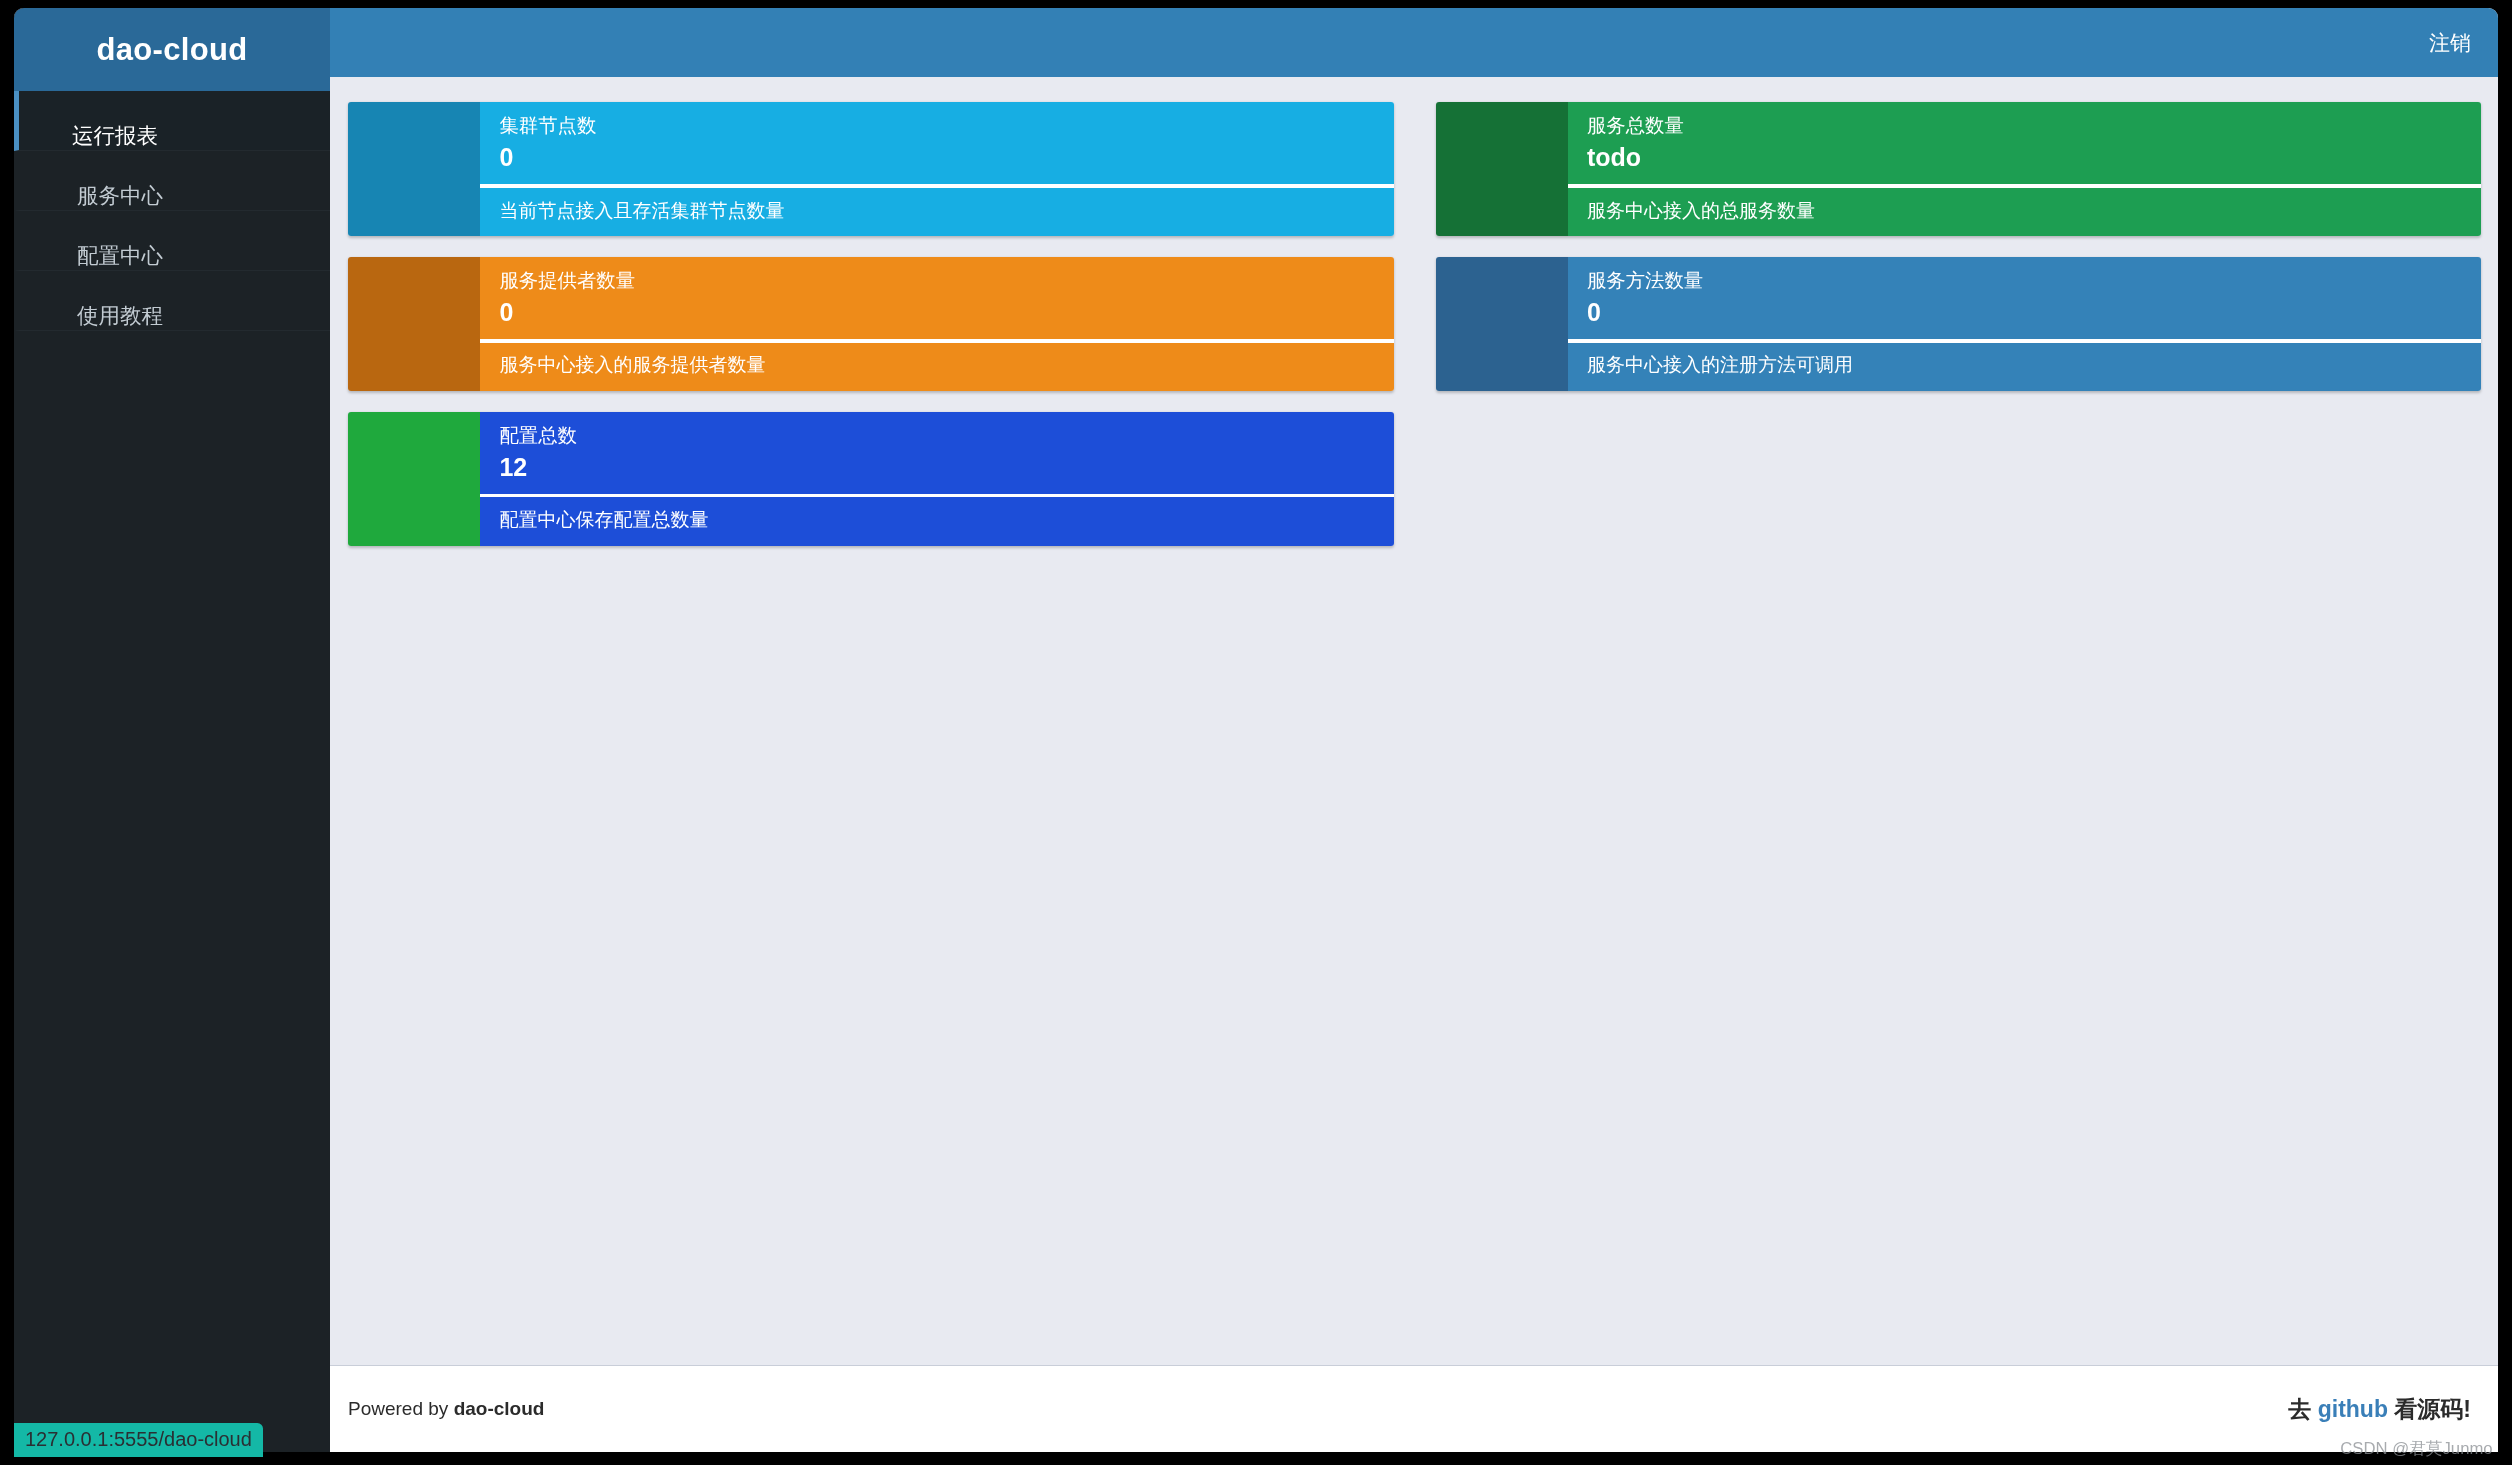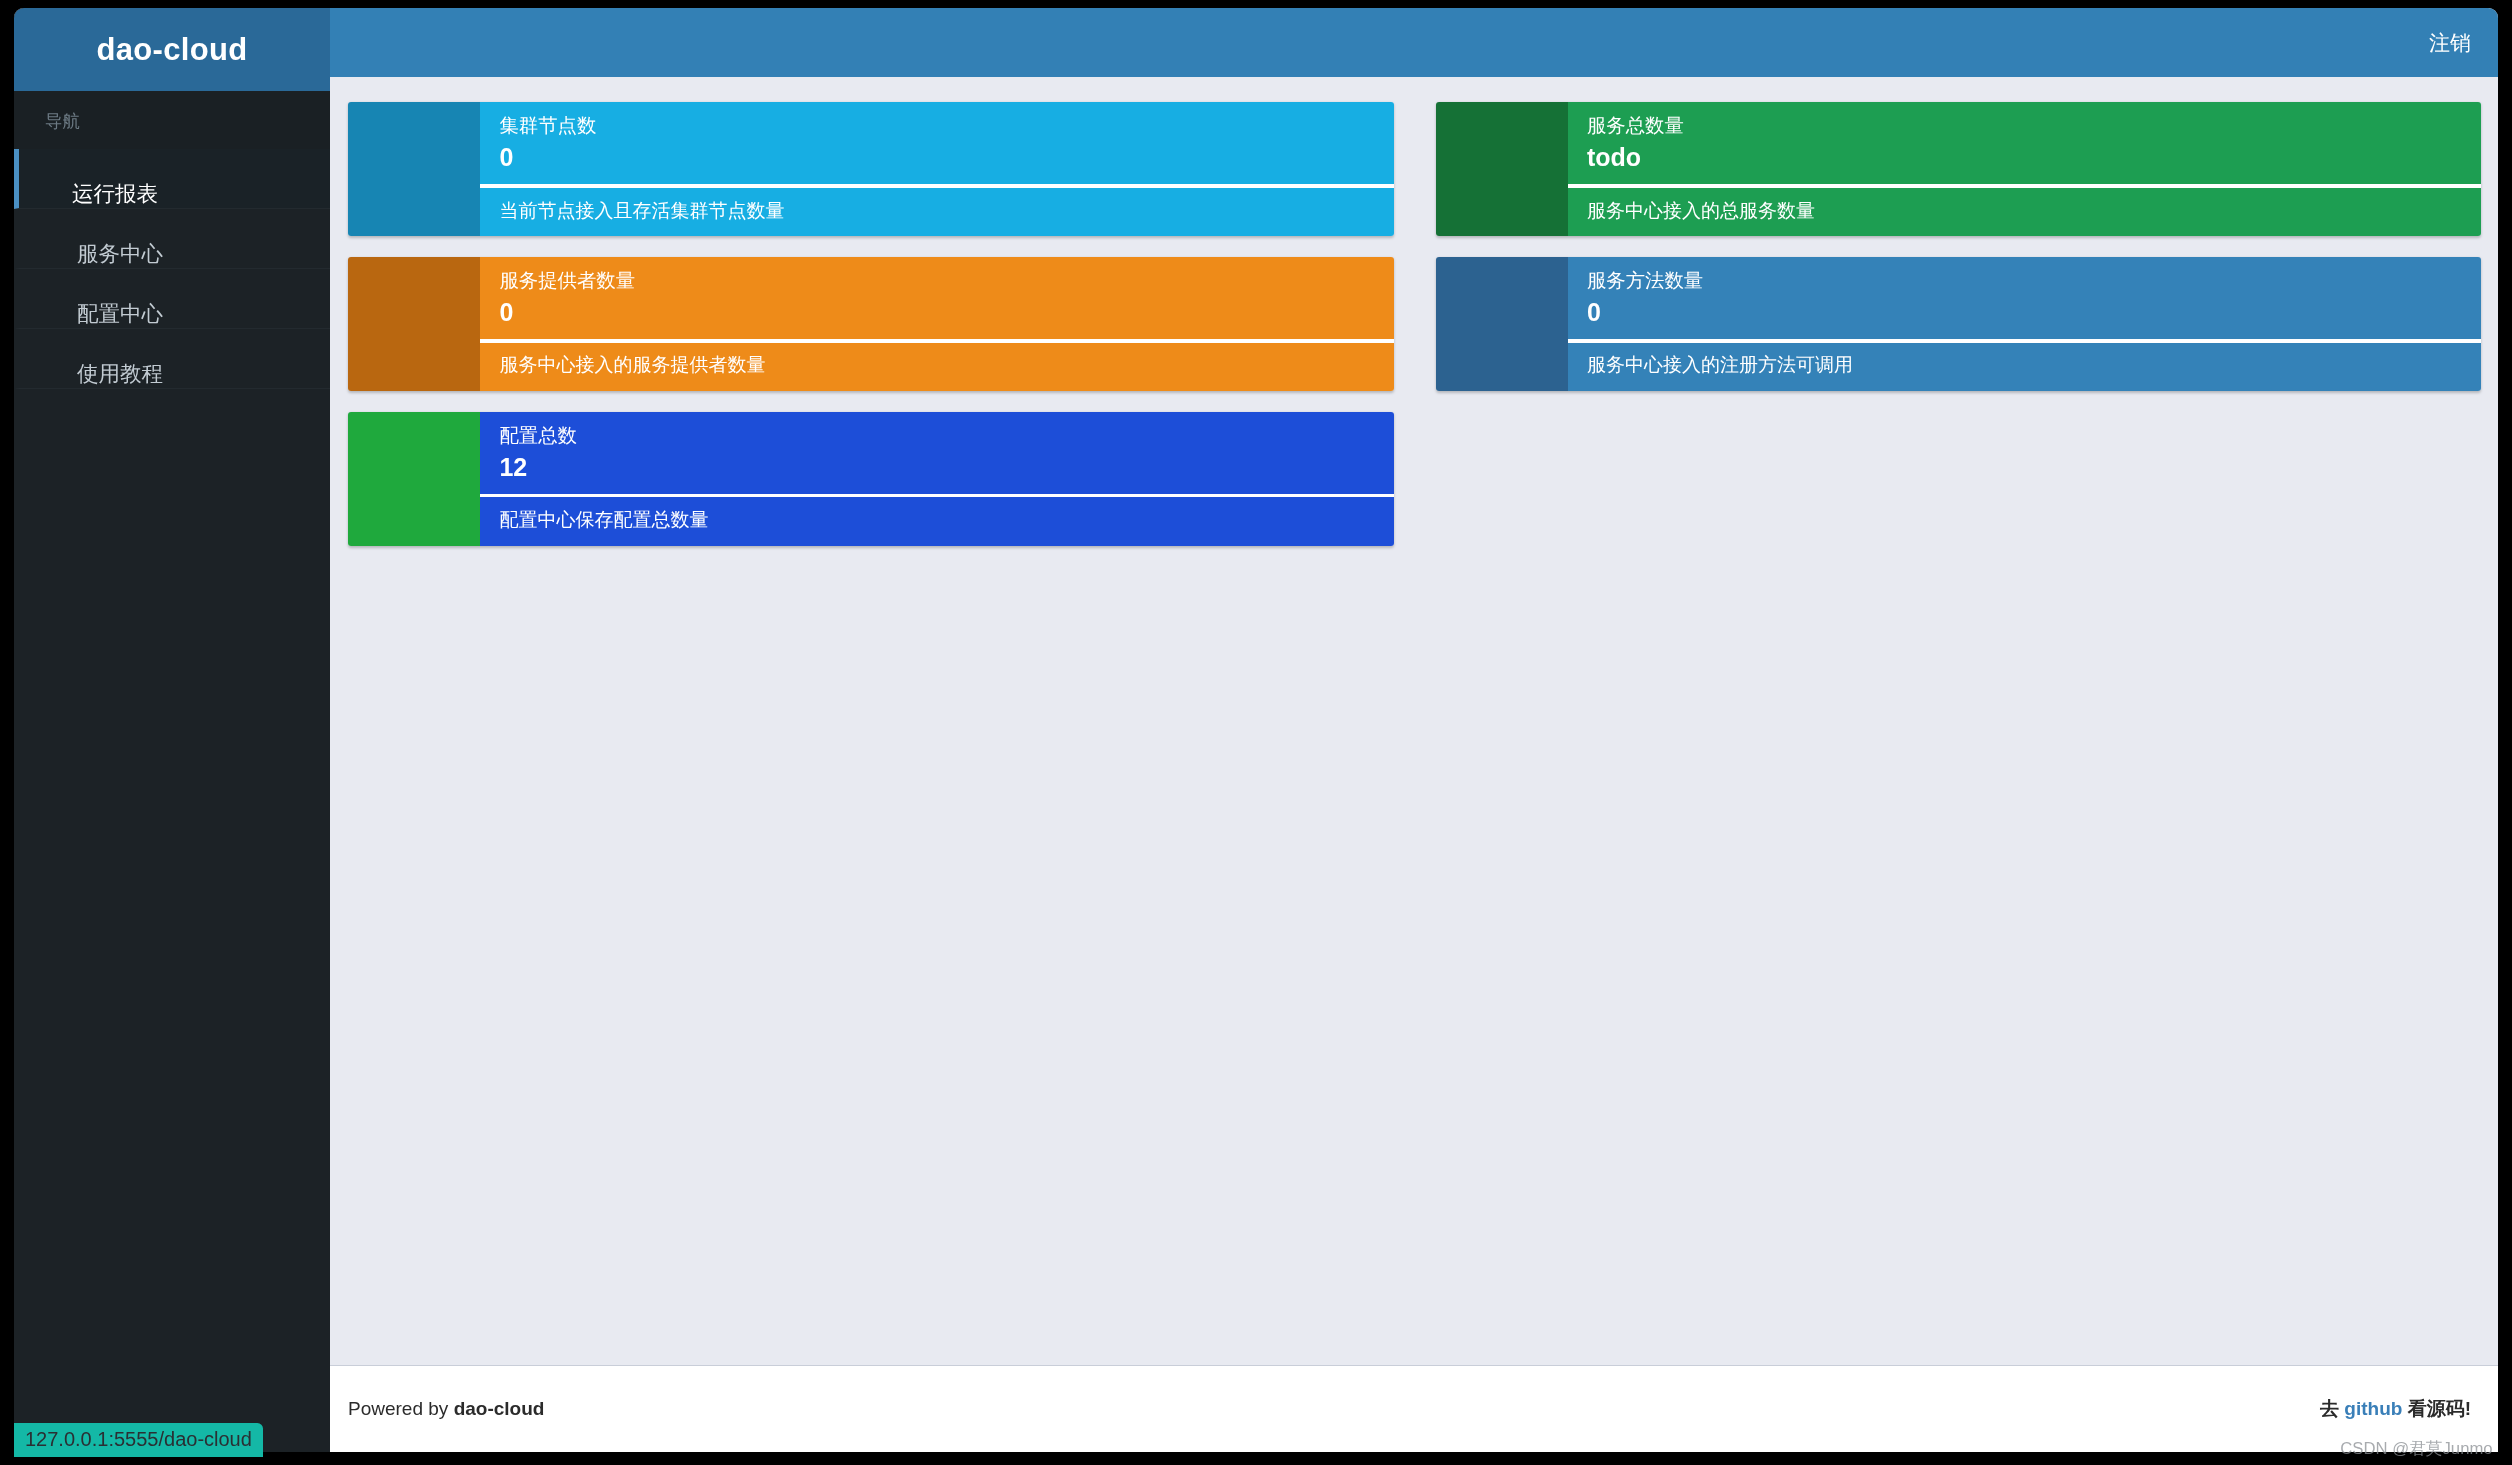--- a/index.html
+++ b/index.html
@@ -159,21 +159,21 @@
     justify-content: space-between;
     box-sizing: border-box;
     padding: 0 28px 0 18px;
   }
   #footer-left {
     font-size: 19px;
     color: #2b2b2b;
   }
   #footer-left b { font-weight: bold; }
   #footer-right {
-    font-size: 19px;
+    font-size: 23px;
     color: #2b2b2b;
     font-weight: bold;
   }
   #footer-right a {
     color: #3a7fb8;
     text-decoration: none;
     font-weight: bold;
   }
 
   
@@ -202,21 +202,20 @@
 </style>
 </head>
 <body>
 
 <div id="window">
 
   <div id="sidebar">
     <div id="brand">
       <span id="brand-title">dao-cloud</span>
     </div>
-    <div id="nav-heading">导航</div>
     <div class="nav-item active">
       <span>运行报表</span>
     </div>
     <div class="nav-item">
       <span>服务中心</span>
     </div>
     <div class="nav-item">
       <span>配置中心</span>
     </div>
     <div class="nav-item">

